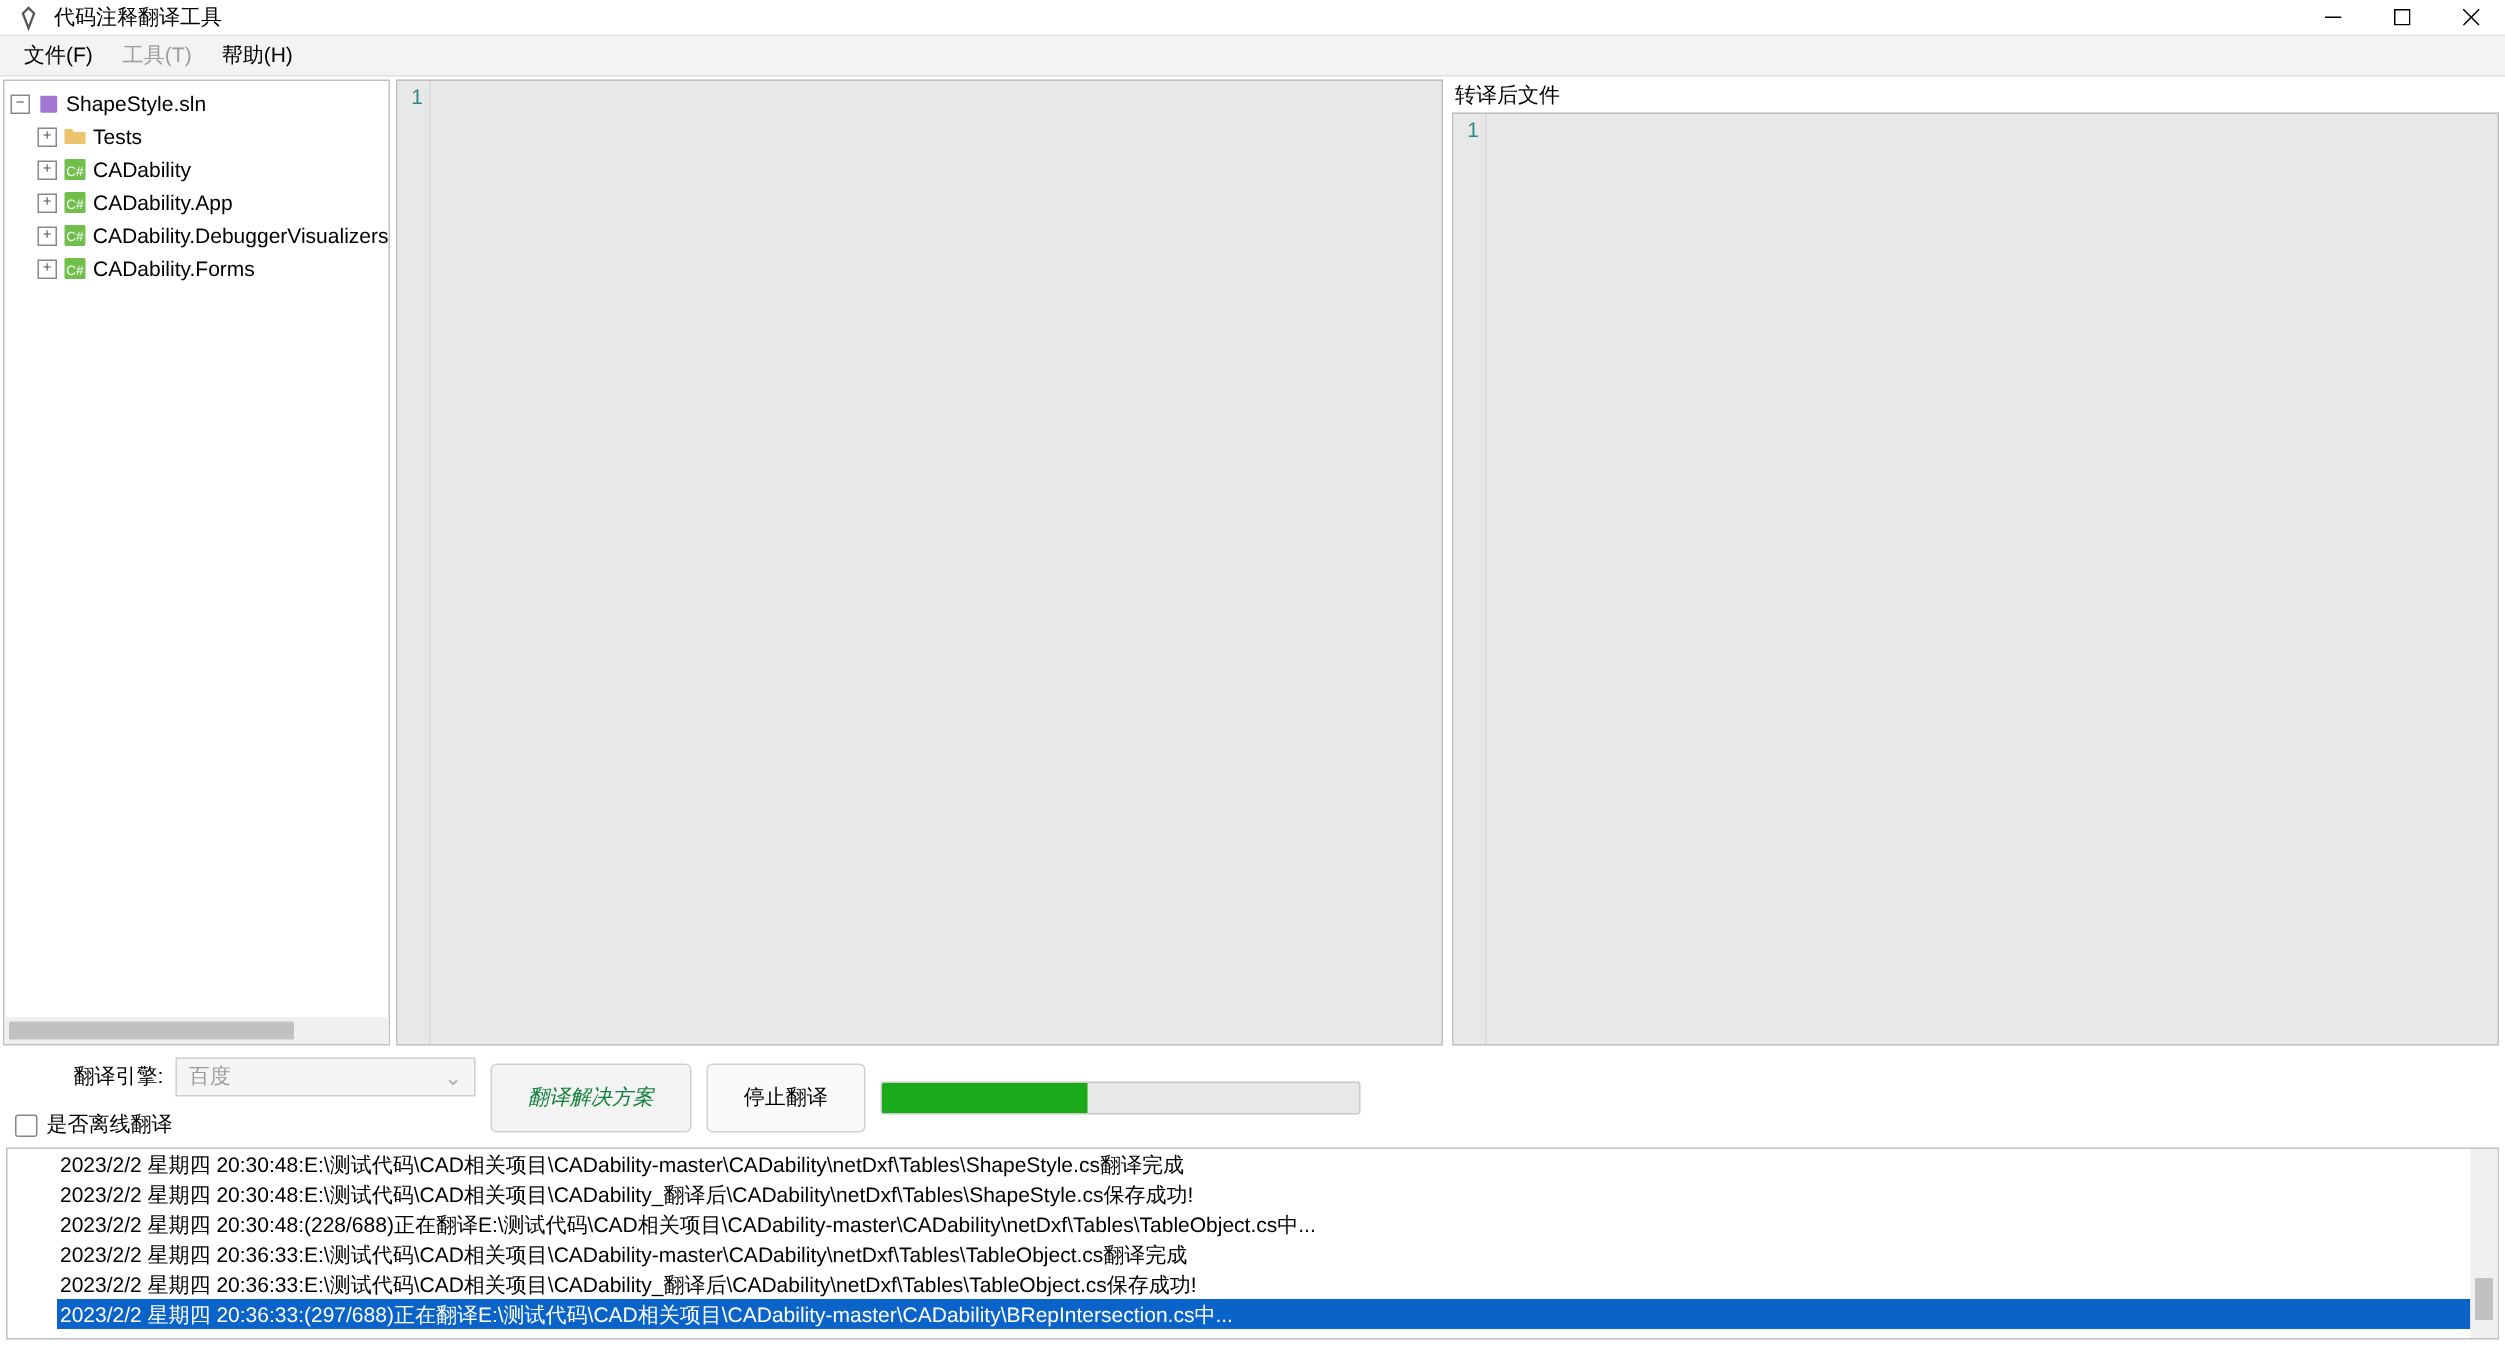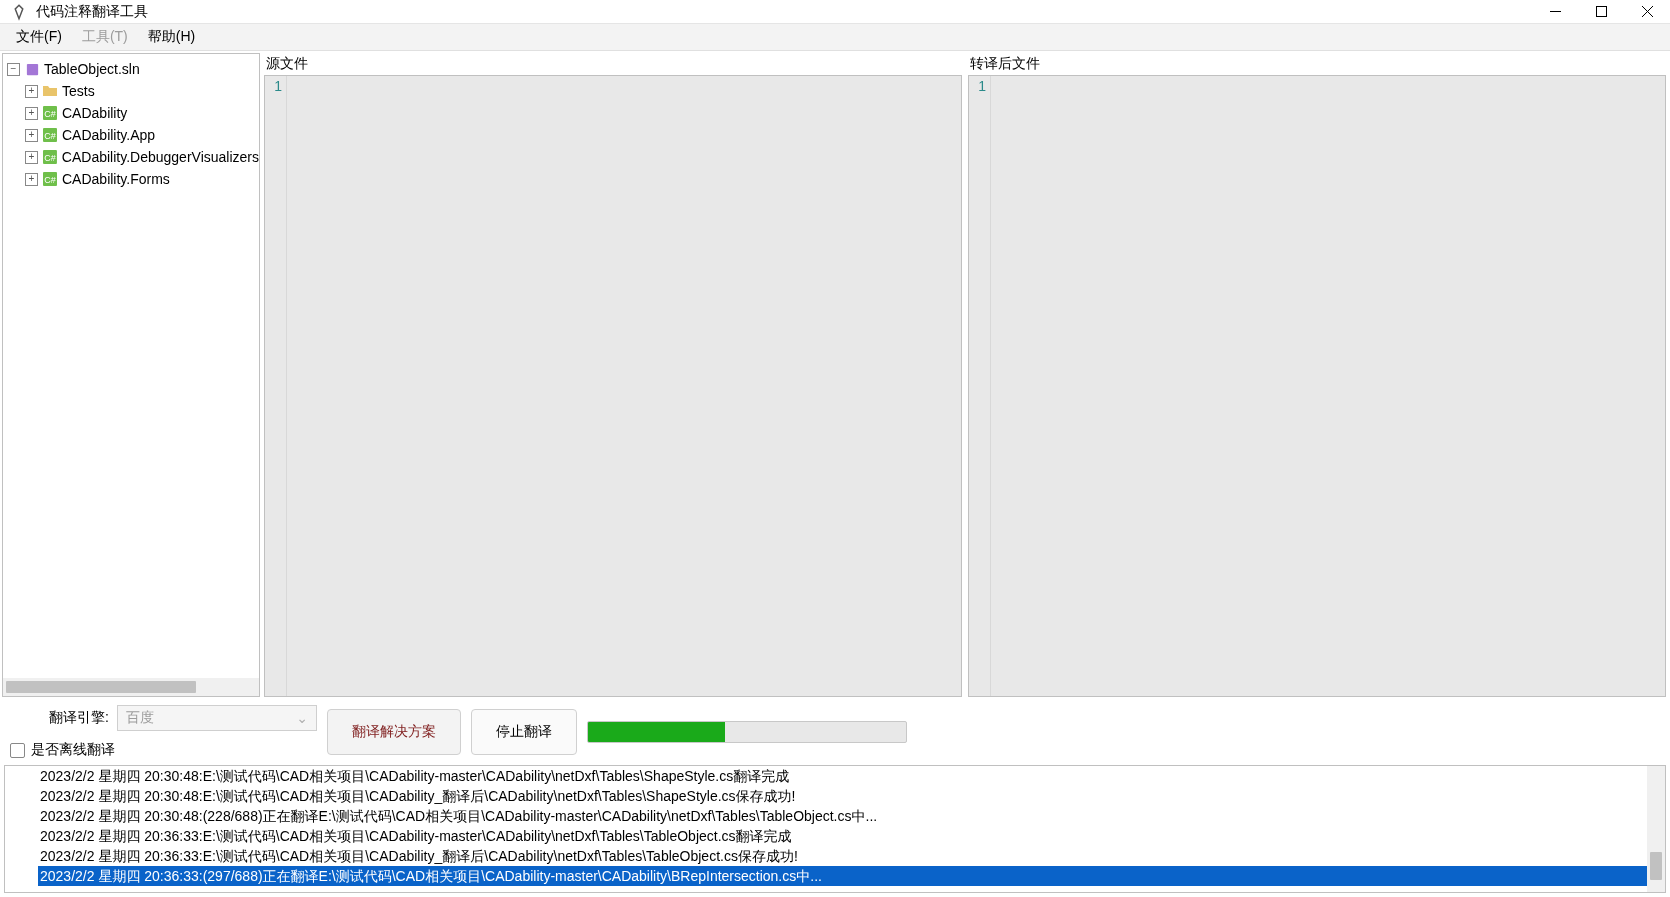--- a/index.html
+++ b/index.html
@@ -45,21 +45,21 @@
 
 .ctrl { height:66px; display:flex; align-items:center; padding:0 8px; gap:10px; }
 .ctrl .col1 { display:flex; flex-direction:column; gap:10px; }
 .row1 { display:flex; align-items:center; gap:8px; }
 .lblengine { font-size:14px;margin-left:41px; }
 .combo { width:200px; height:26px; border:1px solid #cfcfcf; background:#f5f5f5; display:flex; align-items:center; padding:12px 8px; color:#9c9c9c; font-size:14px; justify-content:space-between; }
 .combo .arr { color:#b0b0b0; }
 .chkrow { display:flex; align-items:center; gap:6px; font-size:14px; padding-left:2px; }
 .chk { width:15px; height:15px; border:1px solid #888; border-radius:2px; }
 .btn { height:46px; padding:0 24px; border:1px solid #d0d0d0; background:#fafafa; border-radius:4px; display:flex; align-items:center; justify-content:center; font-size:14px; }
-.btn.disabled { color:#7f1d1d; background:#f3f3f3; }
+.btn.disabled { color:#15803d; background:#f3f3f3;font-style:italic; }
 .progress { width:320px; height:22px; border:1px solid #c8c8c8; background:#e8e8e8; border-radius:2px; overflow:hidden; }
 .progress .fill { height:100%; background:#1aaa1a; width:43%; }
 .status { font-size:14px; margin-left:4px; white-space:nowrap; overflow:hidden; text-overflow:ellipsis; flex:1; }
 
 
 .logwrap { height:128px; border:1px solid #c0c0c0; margin:0 4px 4px 4px; display:flex; }
 .log { flex:1; overflow:hidden; font-size:14px; line-height:20px;margin-left:33px; }
 .logline { white-space:nowrap; padding:0 2px; }
 .logline.sel { background:#0a63c9; color:#fff; }
 .logscroll { width:18px; background:#f0f0f0; display:flex; flex-direction:column; align-items:center; }
@@ -104,21 +104,21 @@
 
   <div class="treewrap">
     <div class="tree">
       <div class="treerow root">
         <span class="tog">−</span>
         <span class="ic sln">
             <svg viewBox="0 0 16 16">
               <rect x="2" y="2" width="12" height="12" fill="#a376d6" rx="1"></rect>
             </svg>
           </span>
-        <span class="treelabel">TableObject.sln</span>
+        <span class="treelabel">ShapeStyle.sln</span>
       </div>
       <div id="tree-children">
           <div class="treerow child">
             <span class="tog">+</span>
             <span class="ic">
               <svg viewBox="0 0 16 16">
                 <path d="M1 3h5l1.5 2H15v8H1z" fill="#e9c46a"></path>
               </svg>
             </span>
             <span class="treelabel">Tests</span>
@@ -165,21 +165,20 @@
           </div>
         </div>
     </div>
     <div class="treescroll">
         <div class="thumb"></div>
       </div>
   </div>
 
   <div class="editors">
     <div class="editor">
-      <div class="lbl">源文件</div>
       <div class="box">
         <div class="gutter"><span>1</span></div>
         <div class="body"></div>
       </div>
     </div>
     <div class="editor">
       <div class="lbl">转译后文件</div>
       <div class="box">
         <div class="gutter"><span>1</span></div>
         <div class="body"></div>

